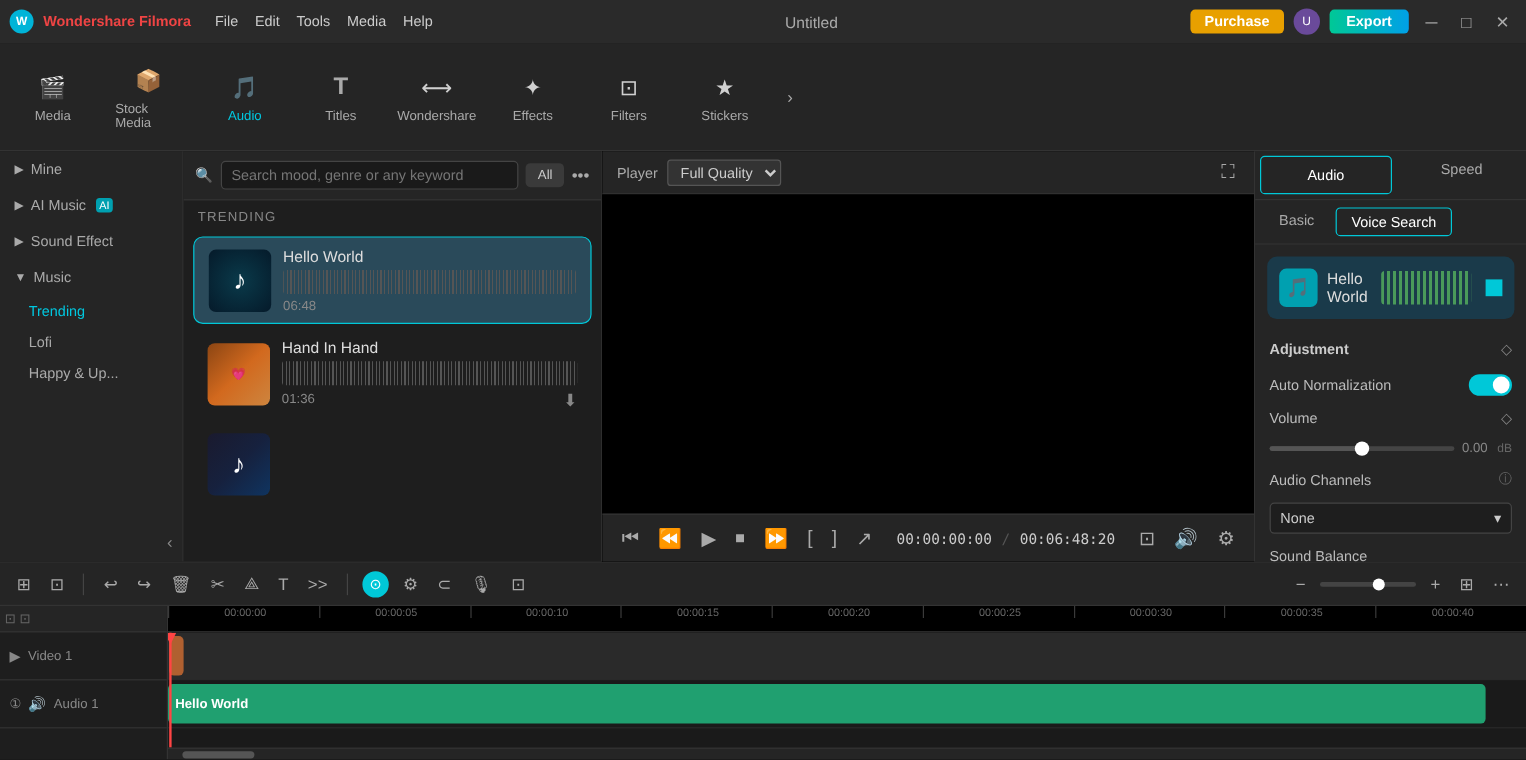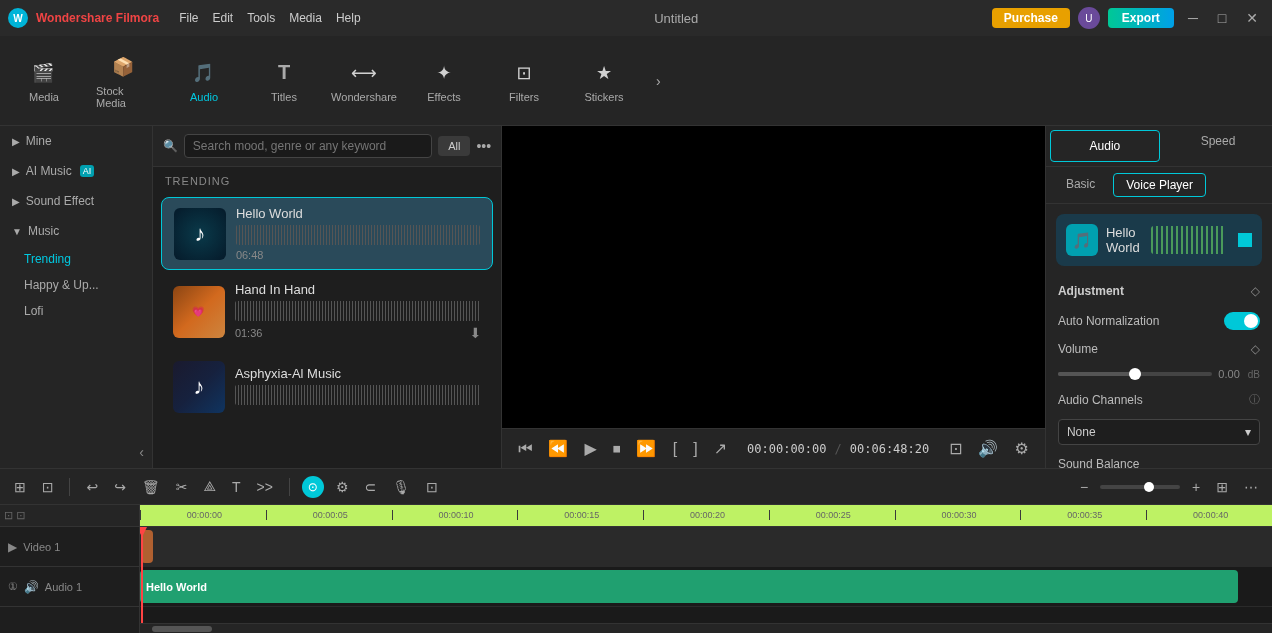--- a/index.html
+++ b/index.html
@@ -100,21 +100,21 @@
     .tl-btn { background: none; border: none; color: #aaa; font-size: 14px; cursor: pointer; padding: 2px 4px; }
     .tl-divider { width: 1px; height: 18px; background: #444; margin: 0 4px; }
     .tl-snap { width: 22px; height: 22px; background: #00c8d8; border-radius: 50%; display: flex; align-items: center; justify-content: center; font-size: 12px; color: white; }
     .zoom-slider { width: 80px; height: 4px; background: #444; border-radius: 2px; position: relative; }
     .zoom-thumb { width: 10px; height: 10px; background: white; border-radius: 50%; position: absolute; top: -3px; left: 55%; cursor: pointer; }
     .timeline-body { flex: 1; display: flex; overflow: hidden; }
     .timeline-tracks-header { width: 140px; background: #1e1e1e; border-right: 1px solid #333; display: flex; flex-direction: column; }
     .track-header { height: 40px; display: flex; align-items: center; padding: 0 8px; gap: 6px; font-size: 11px; color: #888; border-bottom: 1px solid #333; }
     .track-icon { font-size: 12px; }
     .timeline-ruler-area { flex: 1; display: flex; flex-direction: column; overflow: hidden; position: relative; }
-    .ruler { height: 22px; background: #bef264; border-bottom: 1px solid #333; display: flex; align-items: center; padding-bottom: 2px; position: relative; overflow: hidden; }
+    .ruler { height: 22px; background: #000000; border-bottom: 1px solid #333; display: flex; align-items: flex-start; padding-bottom: 2px; position: relative; overflow: hidden; }
     .ruler-marks { display: flex; width: 100%; }
     .ruler-mark { font-size: 9px; color: #666; flex: 1; text-align: center; border-left: 1px solid #3a3a3a; padding-left: 2px; }
     .track-row { height: 40px; border-bottom: 1px solid #2a2a2a; position: relative; }
     .video-track { background: #2a2a2a; }
     .audio-track { background: #1a1a1a; }
     .track-clip { position: absolute; top: 3px; bottom: 3px; border-radius: 4px; display: flex; align-items: center; padding: 0 6px; font-size: 10px; font-weight: 500; overflow: hidden; }
     .video-clip { background: #c87040; left: 0; width: 100%; }
     .audio-clip { background: #20a070; left: 0; width: 97%; }
     .playhead { position: absolute; top: 0; bottom: 0; width: 2px; background: #ff4444; left: 0; z-index: 10; }
     .playhead-marker { position: absolute; top: 0; width: 10px; height: 10px; background: #ff4444; clip-path: polygon(50% 100%, 0 0, 100% 0); left: -4px; }
@@ -199,22 +199,22 @@
     </div>
     <div class="left-panel-item">
       <span class="chevron">▶</span>
       <span>Sound Effect</span>
     </div>
     <div class="left-panel-item">
       <span class="chevron">▼</span>
       <span>Music</span>
     </div>
     <div class="left-panel-sub active">Trending</div>
+    <div class="left-panel-sub">Lofi</div>
     <div class="left-panel-sub">Happy &amp; Up...</div>
-    <div class="left-panel-sub">Lofi</div>
     <div style="margin-top:auto;padding:8px;text-align:right;">
       <span style="color:#888;font-size:14px;cursor:pointer;">‹</span>
     </div>
   </div>
 
   <div class="audio-list">
     <div class="search-bar">
       <span style="color:#888;">🔍</span>
       <input class="search-input" type="text" placeholder="Search mood, genre or any keyword" style="">
       <button class="search-btn">All</button>
@@ -244,28 +244,32 @@
           <div class="audio-duration">01:36</div>
           <span class="audio-download">⬇</span>
         </div>
       </div>
     </div>
 
     <div class="audio-item">
       <div class="audio-thumb thumb-img-asphyxia">
         <span class="music-note">♪</span>
       </div>
-      <div class="audio-info">
-        <div class="audio-title">Asphyxia-Al Music</div>
-        <div class="audio-waveform"></div>
-      </div>
     </div>
   </div>
 
   <div class="preview-area">
+    <div class="preview-top">
+      <span class="preview-label">Player</span>
+      <select class="quality-select">
+        <option>Full Quality</option>
+      </select>
+      <div class="spacer"></div>
+      <button class="preview-icon-btn">⛶</button>
+    </div>
     <div class="preview-video" style="background:#000;"></div>
     <div class="preview-controls">
       <button class="preview-icon-btn">⏮</button>
       <button class="preview-icon-btn">⏪</button>
       <button class="preview-icon-btn">▶</button>
       <button class="preview-icon-btn">⏹</button>
       <button class="preview-icon-btn">⏩</button>
       <button class="preview-icon-btn">[</button>
       <button class="preview-icon-btn">]</button>
       <button class="preview-icon-btn">↗</button>
@@ -280,21 +284,21 @@
     </div>
   </div>
 
   <div class="right-panel">
     <div class="right-tabs">
       <div class="right-tab active">Audio</div>
       <div class="right-tab">Speed</div>
     </div>
     <div class="right-sub-tabs">
       <div class="right-sub-tab">Basic</div>
-      <div class="right-sub-tab active">Voice Player</div>
+      <div class="right-sub-tab active">Voice Search</div>
     </div>
 
     <div class="audio-preview-card">
       <div class="audio-card-icon">🎵</div>
       <span class="audio-card-title">Hello World</span>
       <div class="audio-card-waveform"></div>
       <div style="width:14px;height:14px;background:#00c8d8;border-radius:50;margin-left:4px;"></div>
     </div>
 
     <div class="section-header">

